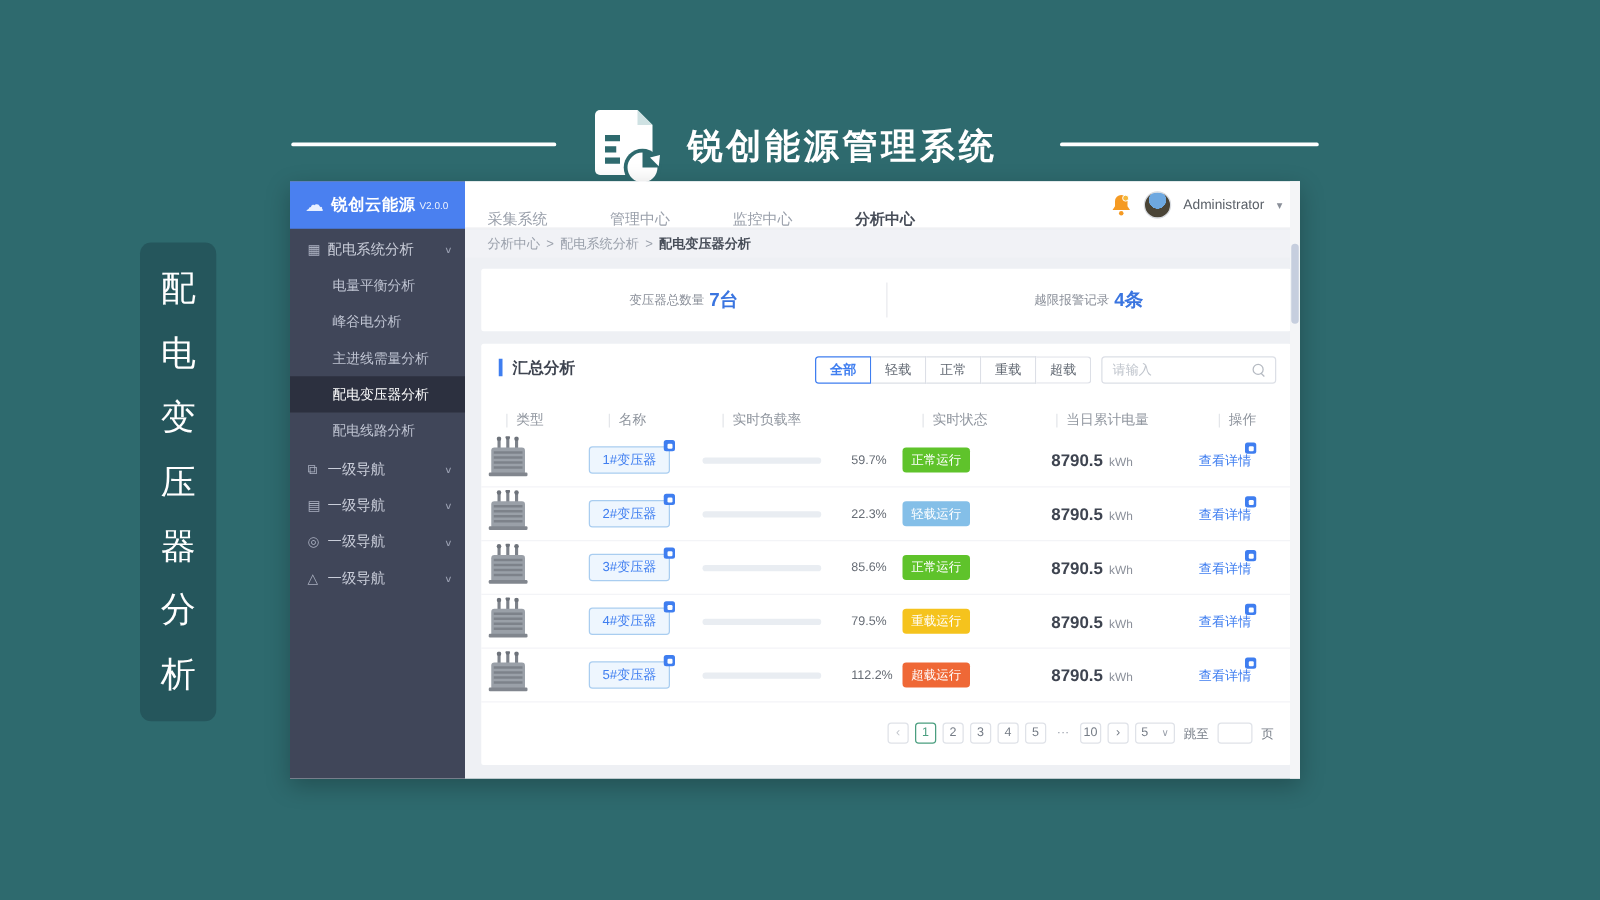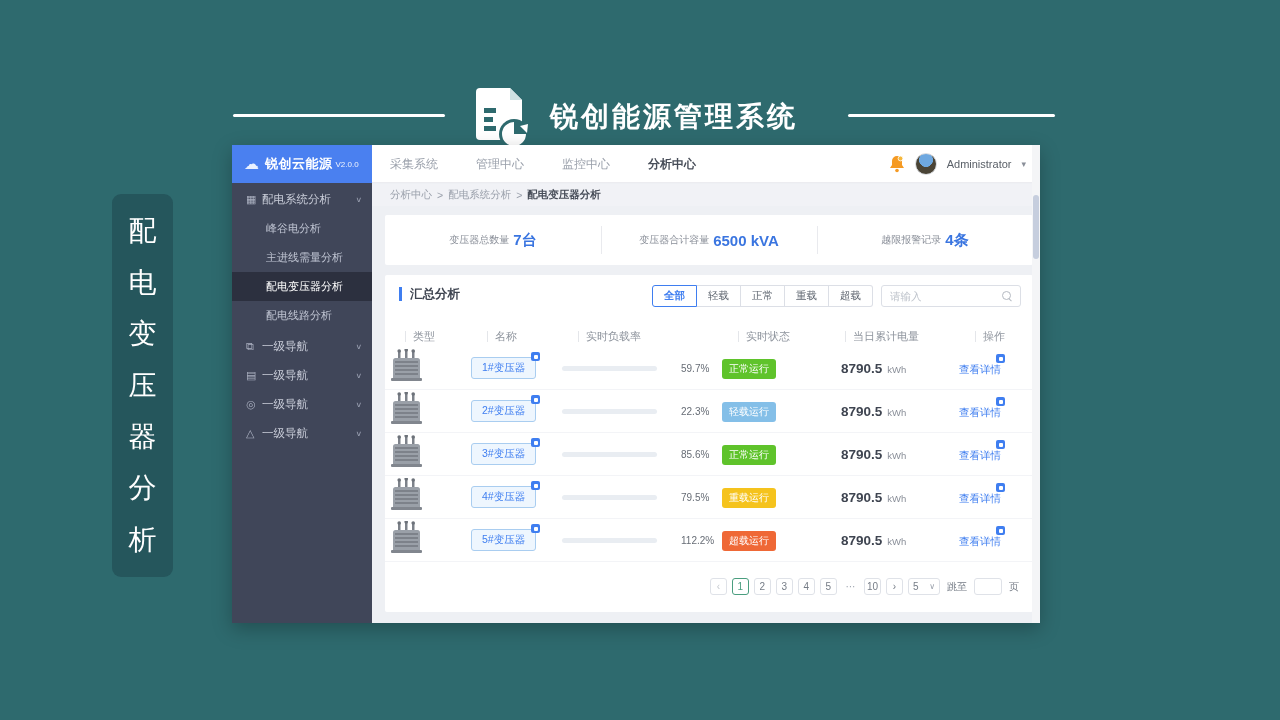--- a/index.html
+++ b/index.html
@@ -29,21 +29,21 @@
   .side-logo i { font-style:normal; font-size:8px; margin-left:3px; opacity:.9; }
   .menu-row { height:29px; display:flex; align-items:center; padding:0 10px 0 14px; color:#c9cdd9; font-size:11.5px; cursor:pointer; }
   .menu-row .mico { width:16px; font-size:11px; color:#aab0c0; }
   .menu-row .chev { margin-left:auto; font-size:9px; color:#9aa0b2; transform:scaleY(.8); }
   .menu-sub { height:29px; display:flex; align-items:center; padding-left:34px; color:#bfc4d2; font-size:11px; cursor:pointer; }
   .menu-sub.active { background:#2c303f; color:#ffffff; }
   .menu-top { margin-top:2px; }
 
   
   .topbar { position:absolute; left:140px; top:0; width:668px; height:38px; background:#ffffff; border-bottom:1px solid #ececf0; }
-  .topnav { position:absolute; left:18px; top:0; height:38px; display:flex; align-items:center; gap:38px; }
+  .topnav { position:absolute; left:18px; top:11px; height:38px; display:flex; align-items:center; gap:50px; }
   .topnav .tn { font-size:12px; color:#9aa0ab; cursor:pointer; }
   .topnav .tn.active { color:#474d58; font-weight:bold; }
   .top-right { position:absolute; right:14px; top:0; height:38px; display:flex; align-items:center; gap:10px; }
   .bell { width:16px; height:18px; }
   .avatar { width:22px; height:22px; border-radius:50%; background:radial-gradient(circle at 50% 30%, #6ea8e0 0 40%, #4a4436 41% 100%); border:1px solid #d8dbe0; }
   .uname { font-size:11px; color:#5a6068; }
   .ucaret { font-size:9px; color:#8a8f99; }
 
   
   .crumbbar { position:absolute; left:140px; top:39px; width:668px; height:22px; background:#f1f2f6; display:flex; align-items:center; padding-left:18px; font-size:10.5px; color:#9aa0ab; gap:5px; }
@@ -143,20 +143,23 @@
     <div class="side-logo">
       <span class="cloud-ic">☁</span>
       <b>锐创云能源</b>
       <i>V2.0.0</i>
     </div>
     <div class="menu-row menu-top">
       <span class="mico">▦</span>
       <span>配电系统分析</span>
       <span class="chev">∨</span>
     </div>
+    <div class="menu-sub">
+        <span>电量平衡分析</span>
+      </div>
     <div class="menu-sub">
         <span>峰谷电分析</span>
       </div>
     <div class="menu-sub">
         <span>主进线需量分析</span>
       </div>
     <div class="menu-sub active">
         <span>配电变压器分析</span>
       </div>
     <div class="menu-sub">
@@ -208,24 +211,20 @@
     <span>&gt;</span>
     <span>配电系统分析</span>
     <span>&gt;</span>
     <span class="last">配电变压器分析</span>
   </div>
 
   <div class="stats">
     <div class="stat">
       <span class="sl">变压器总数量</span>
       <span class="sv">7台</span>
-    </div>
-    <div class="stat">
-      <span class="sl">变压器合计容量</span>
-      <span class="sv">6500 kVA</span>
     </div>
     <div class="stat">
       <span class="sl">越限报警记录</span>
       <span class="sv">4条</span>
     </div>
   </div>
 
   <div class="panel">
     <div class="panel-title">汇总分析</div>
 

